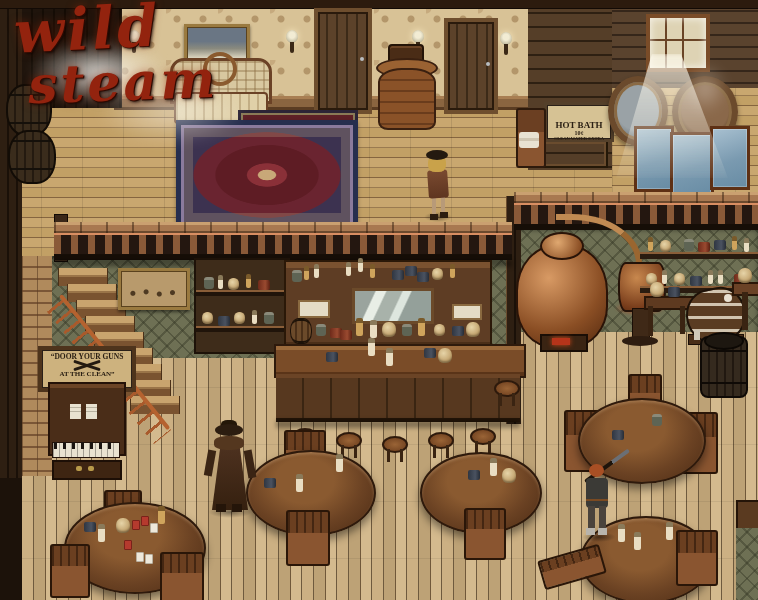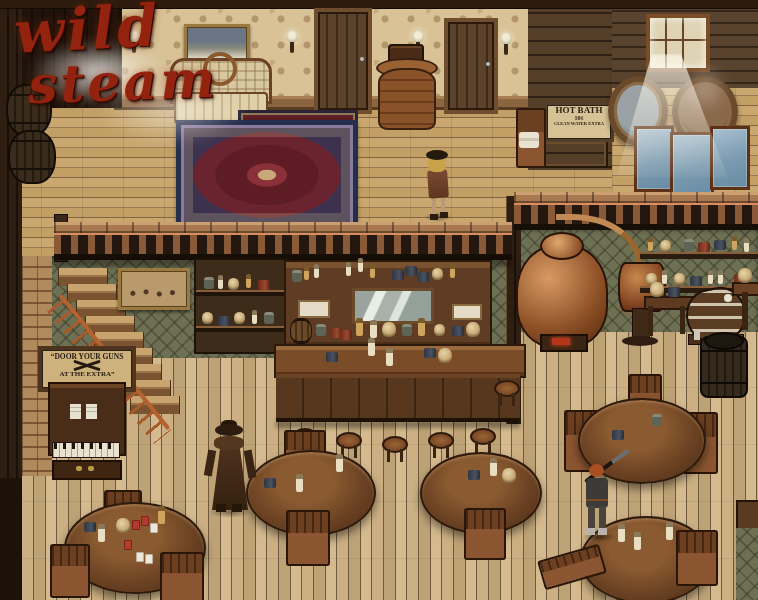--- a/index.html
+++ b/index.html
@@ -88,21 +88,21 @@
   <div class="abs lamp" style="left:498px;top:32px"></div>
   <div class="abs door" style="left:314px;top:8px;width:50px;height:98px"></div>
   <div class="abs door" style="left:444px;top:18px;width:46px;height:88px"></div>
   <div class="abs" style="left:388px;top:44px;width:32px;height:22px;background:#4a2c16;border:2px solid #241408;border-radius:4px;box-shadow:inset 0 2px 0 #6b4426"></div>
   <div class="abs" style="left:376px;top:58px;width:58px;height:16px;border-radius:50%;background:#9a6232;border:2px solid #3a2010"></div>
   <div class="abs" style="left:378px;top:68px;width:54px;height:58px;border-radius:24px 24px 10px 10px/14px 14px 8px 8px;border:2px solid #3a2010;background:repeating-linear-gradient(180deg,#8a5228 0 9px,#6a3c1c 9px 11px)"></div>
   <div class="abs" style="left:238px;top:110px;width:114px;height:24px;background:#5e2026;border:3px solid #2c2436;box-shadow:inset 0 0 0 2px #8a7a56"></div>
   <div class="abs" style="left:176px;top:120px;width:172px;height:100px;border:5px solid #262e4e;background:radial-gradient(ellipse at center,#c8a878 0 7%,#8a3038 8% 16%,#5e1c24 17% 42%,#6a2430 43% 60%,#3c3250 61%);box-shadow:inset 0 0 0 3px #8a7a9c,inset 0 0 0 12px rgba(200,180,140,.25),0 2px 4px rgba(0,0,0,.35)"></div>
 
   <div class="abs" style="left:544px;top:102px;width:64px;height:34px;background:#d6c294;border:3px solid #54402a;box-shadow:inset 0 0 0 1px #2a2018">
-    <div class="signtxt" style="font-size:9px;margin-top:0">HOT BATH</div>
+    <div class="signtxt" style="font-size:9px;margin-top:15px">HOT BATH</div>
     <div class="signtxt" style="font-size:6px">10¢</div>
     <div class="signtxt" style="font-size:4.5px">CLEAN WATER EXTRA</div>
   </div>
   <div class="abs" style="left:516px;top:108px;width:26px;height:56px;border:2px solid #2e1a0c;border-radius:3px;background:linear-gradient(180deg,#6b3f22 0 40%,#8a5530 40%)"></div>
   <div class="abs" style="left:519px;top:132px;width:20px;height:16px;border-radius:3px;background:linear-gradient(180deg,#e8e2d2 0 6px,#cfc6b2 6px 9px,#e8e2d2 9px)"></div>
 
   <div class="abs" style="left:646px;top:14px;width:56px;height:50px;border:4px solid #7a4c28;background:linear-gradient(90deg,transparent 0 15px,#6a4426 15px 17px,transparent 17px 32px,#6a4426 32px 34px,transparent 34px),linear-gradient(180deg,transparent 0 21px,#6a4426 21px 23px,transparent 23px),#ded3b4;box-shadow:inset 0 0 8px rgba(255,255,255,.8)"></div>
   <div class="abs tub" style="left:608px;top:76px;width:48px;height:58px;background:radial-gradient(circle at 50% 45%,#9aa2a6 0 55%,#7a8286 75%)"></div>
   <div class="abs tub" style="left:672px;top:76px;width:54px;height:60px;background:radial-gradient(circle at 50% 45%,#8a684a 0 55%,#5e4226 75%)"></div>
   <div class="abs panel" style="left:634px;top:126px;width:34px;height:60px"></div>
@@ -252,21 +252,21 @@
   <div class="abs stool" style="left:292px;top:428px"></div>
   <div class="abs stool" style="left:336px;top:432px"></div>
   <div class="abs stool" style="left:382px;top:436px"></div>
   <div class="abs stool" style="left:428px;top:432px"></div>
   <div class="abs stool" style="left:470px;top:428px"></div>
   <div class="abs stool" style="left:494px;top:380px"></div>
 
   <div class="abs" style="left:38px;top:346px;width:90px;height:38px;background:#cdb27e;border:4px solid #4e341c;box-shadow:inset 0 0 0 1px #2a2018">
     <div class="signtxt" style="font-size:7.5px;margin-top:2px;letter-spacing:0">“DOOR YOUR GUNS</div>
     <div class="pistols"></div>
-    <div class="signtxt" style="font-size:7px;letter-spacing:0">AT THE EXTRA”</div>
+    <div class="signtxt" style="font-size:7px;letter-spacing:0">AT THE CLEAN”</div>
   </div>
   <div class="abs" style="left:48px;top:382px;width:78px;height:96px">
     <div class="abs" style="left:0;top:0;width:74px;height:70px;background:#4a2d18;border:2px solid #241208;box-shadow:inset 0 4px 0 #6b4426"></div>
     <div class="abs" style="left:22px;top:22px;width:11px;height:15px;background:linear-gradient(180deg,#e8e2d0 0 3px,#b8b2a0 3px 4px,#e8e2d0 4px 7px,#b8b2a0 7px 8px,#e8e2d0 8px)"></div>
     <div class="abs" style="left:38px;top:22px;width:11px;height:15px;background:linear-gradient(180deg,#e8e2d0 0 3px,#b8b2a0 3px 4px,#e8e2d0 4px 7px,#b8b2a0 7px 8px,#e8e2d0 8px)"></div>
     <div class="abs" style="left:4px;top:60px;width:66px;height:14px;background:repeating-linear-gradient(90deg,rgba(0,0,0,.3) 0 1px,transparent 1px 6px),#e9e2d0;border:1px solid #241208"></div>
     <div class="abs" style="left:6px;top:60px;width:62px;height:7px;background:repeating-linear-gradient(90deg,#1a1410 0 3px,transparent 3px 9px)"></div>
     <div class="abs" style="left:4px;top:78px;width:66px;height:16px;background:#3e2512;border:2px solid #1d0f06"></div>
     <div class="abs" style="left:28px;top:84px;width:6px;height:5px;background:#b89a4a;border-radius:2px"></div>
     <div class="abs" style="left:40px;top:84px;width:6px;height:5px;background:#b89a4a;border-radius:2px"></div>

